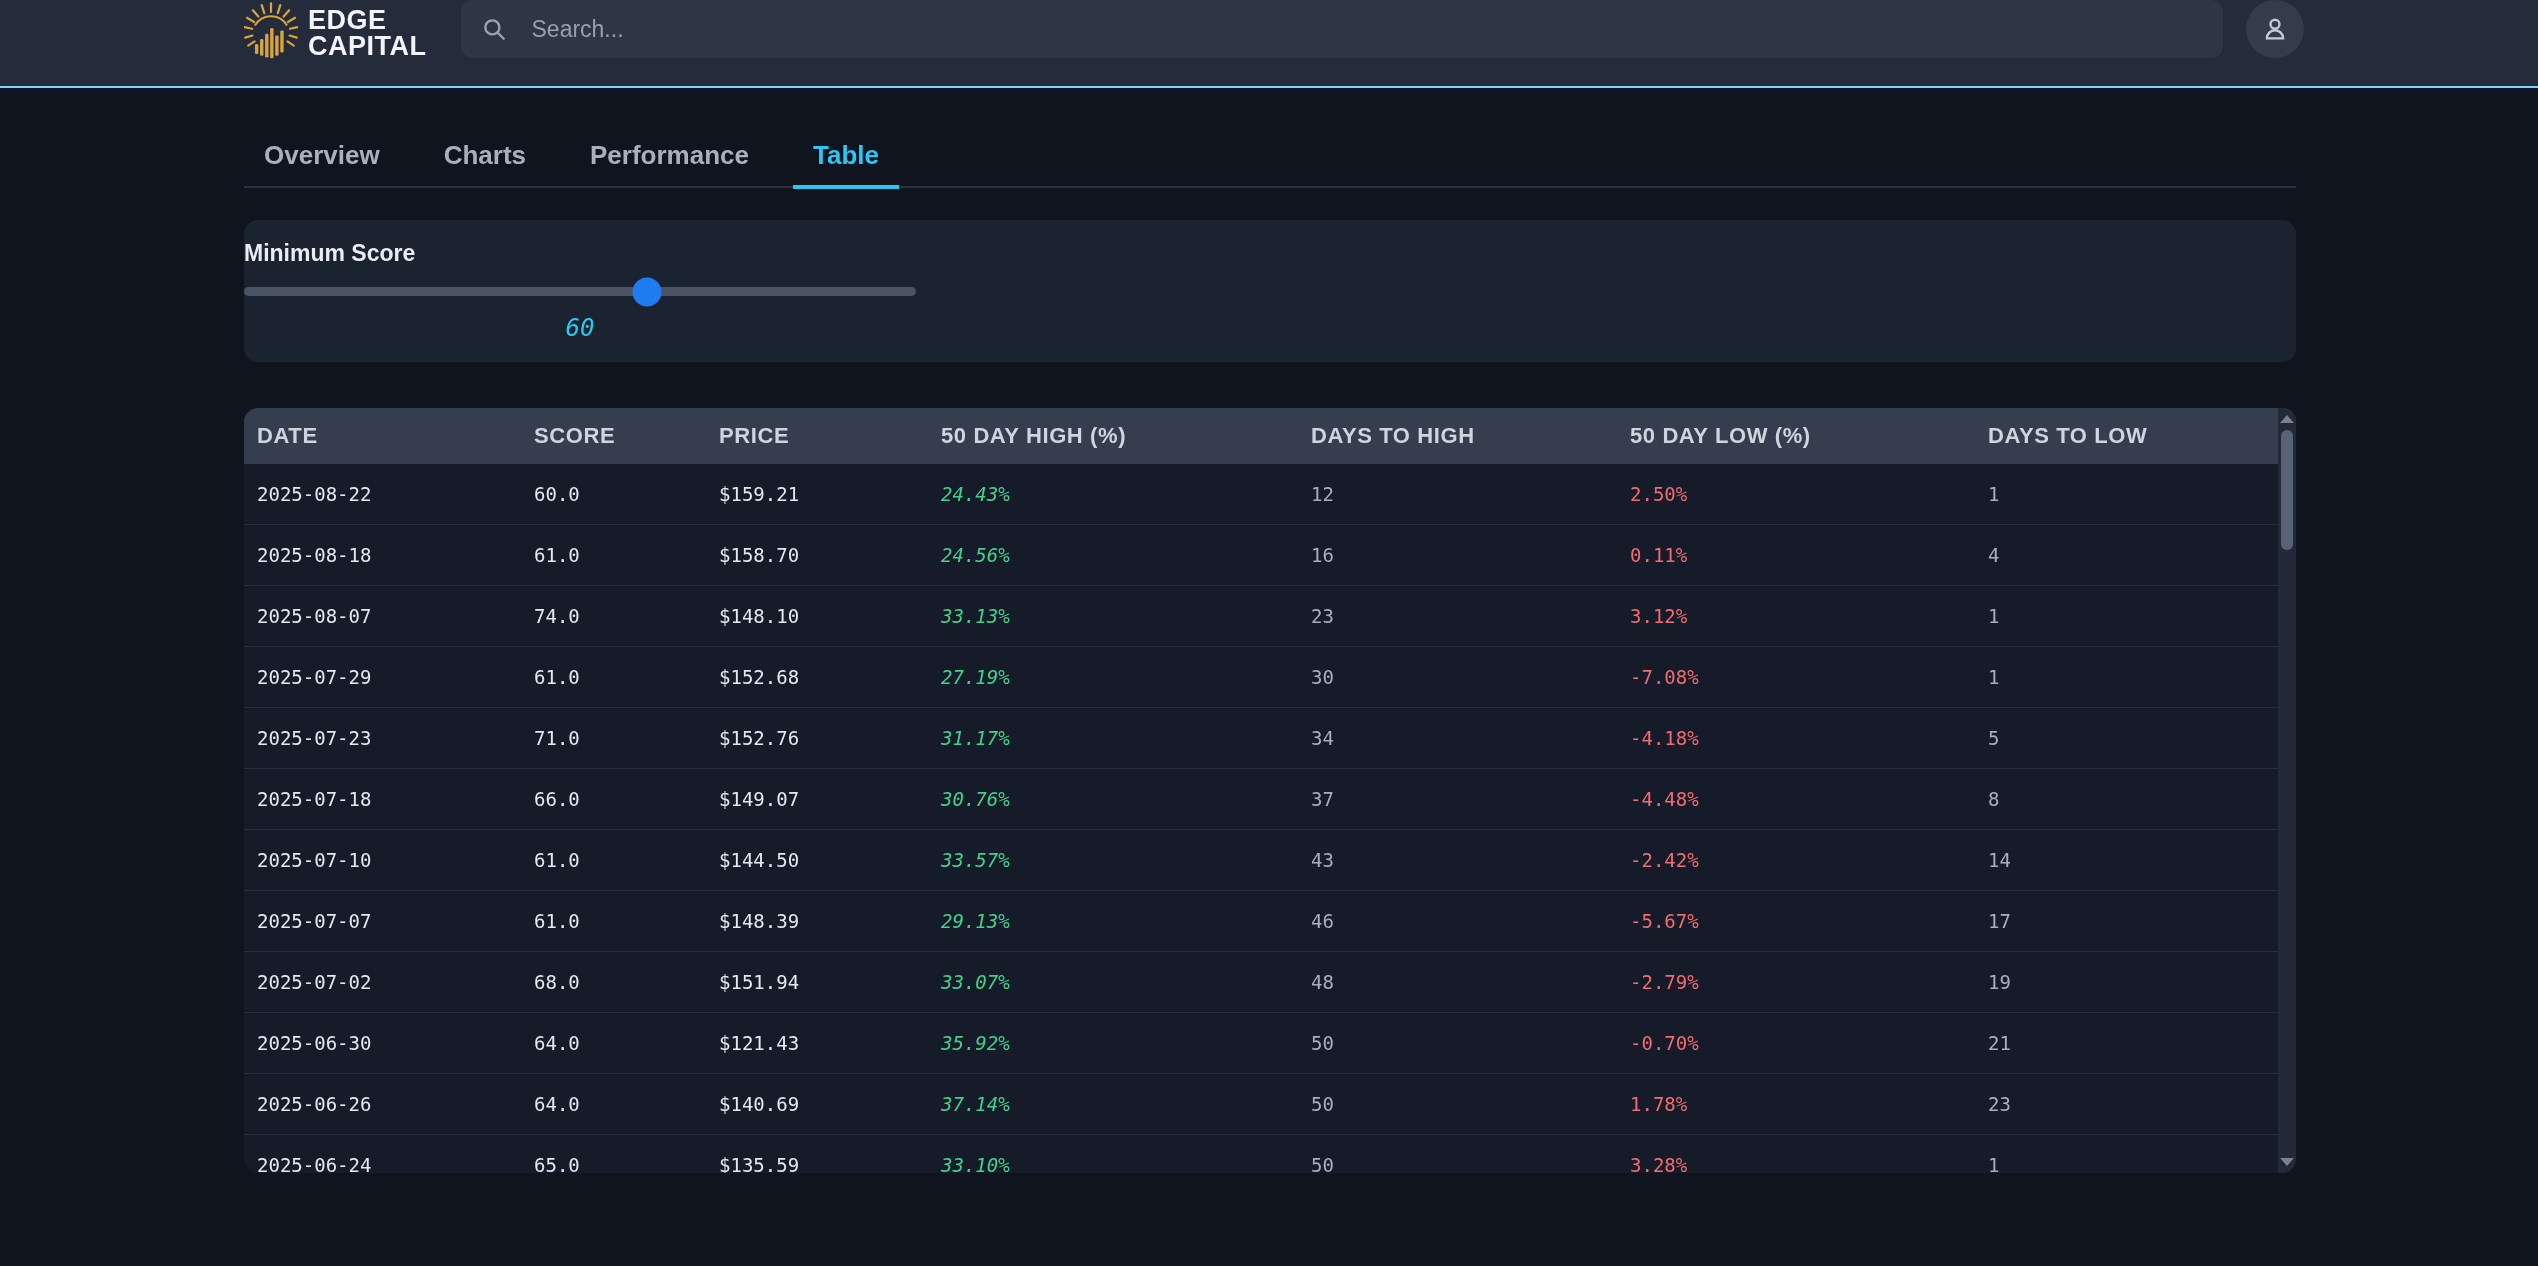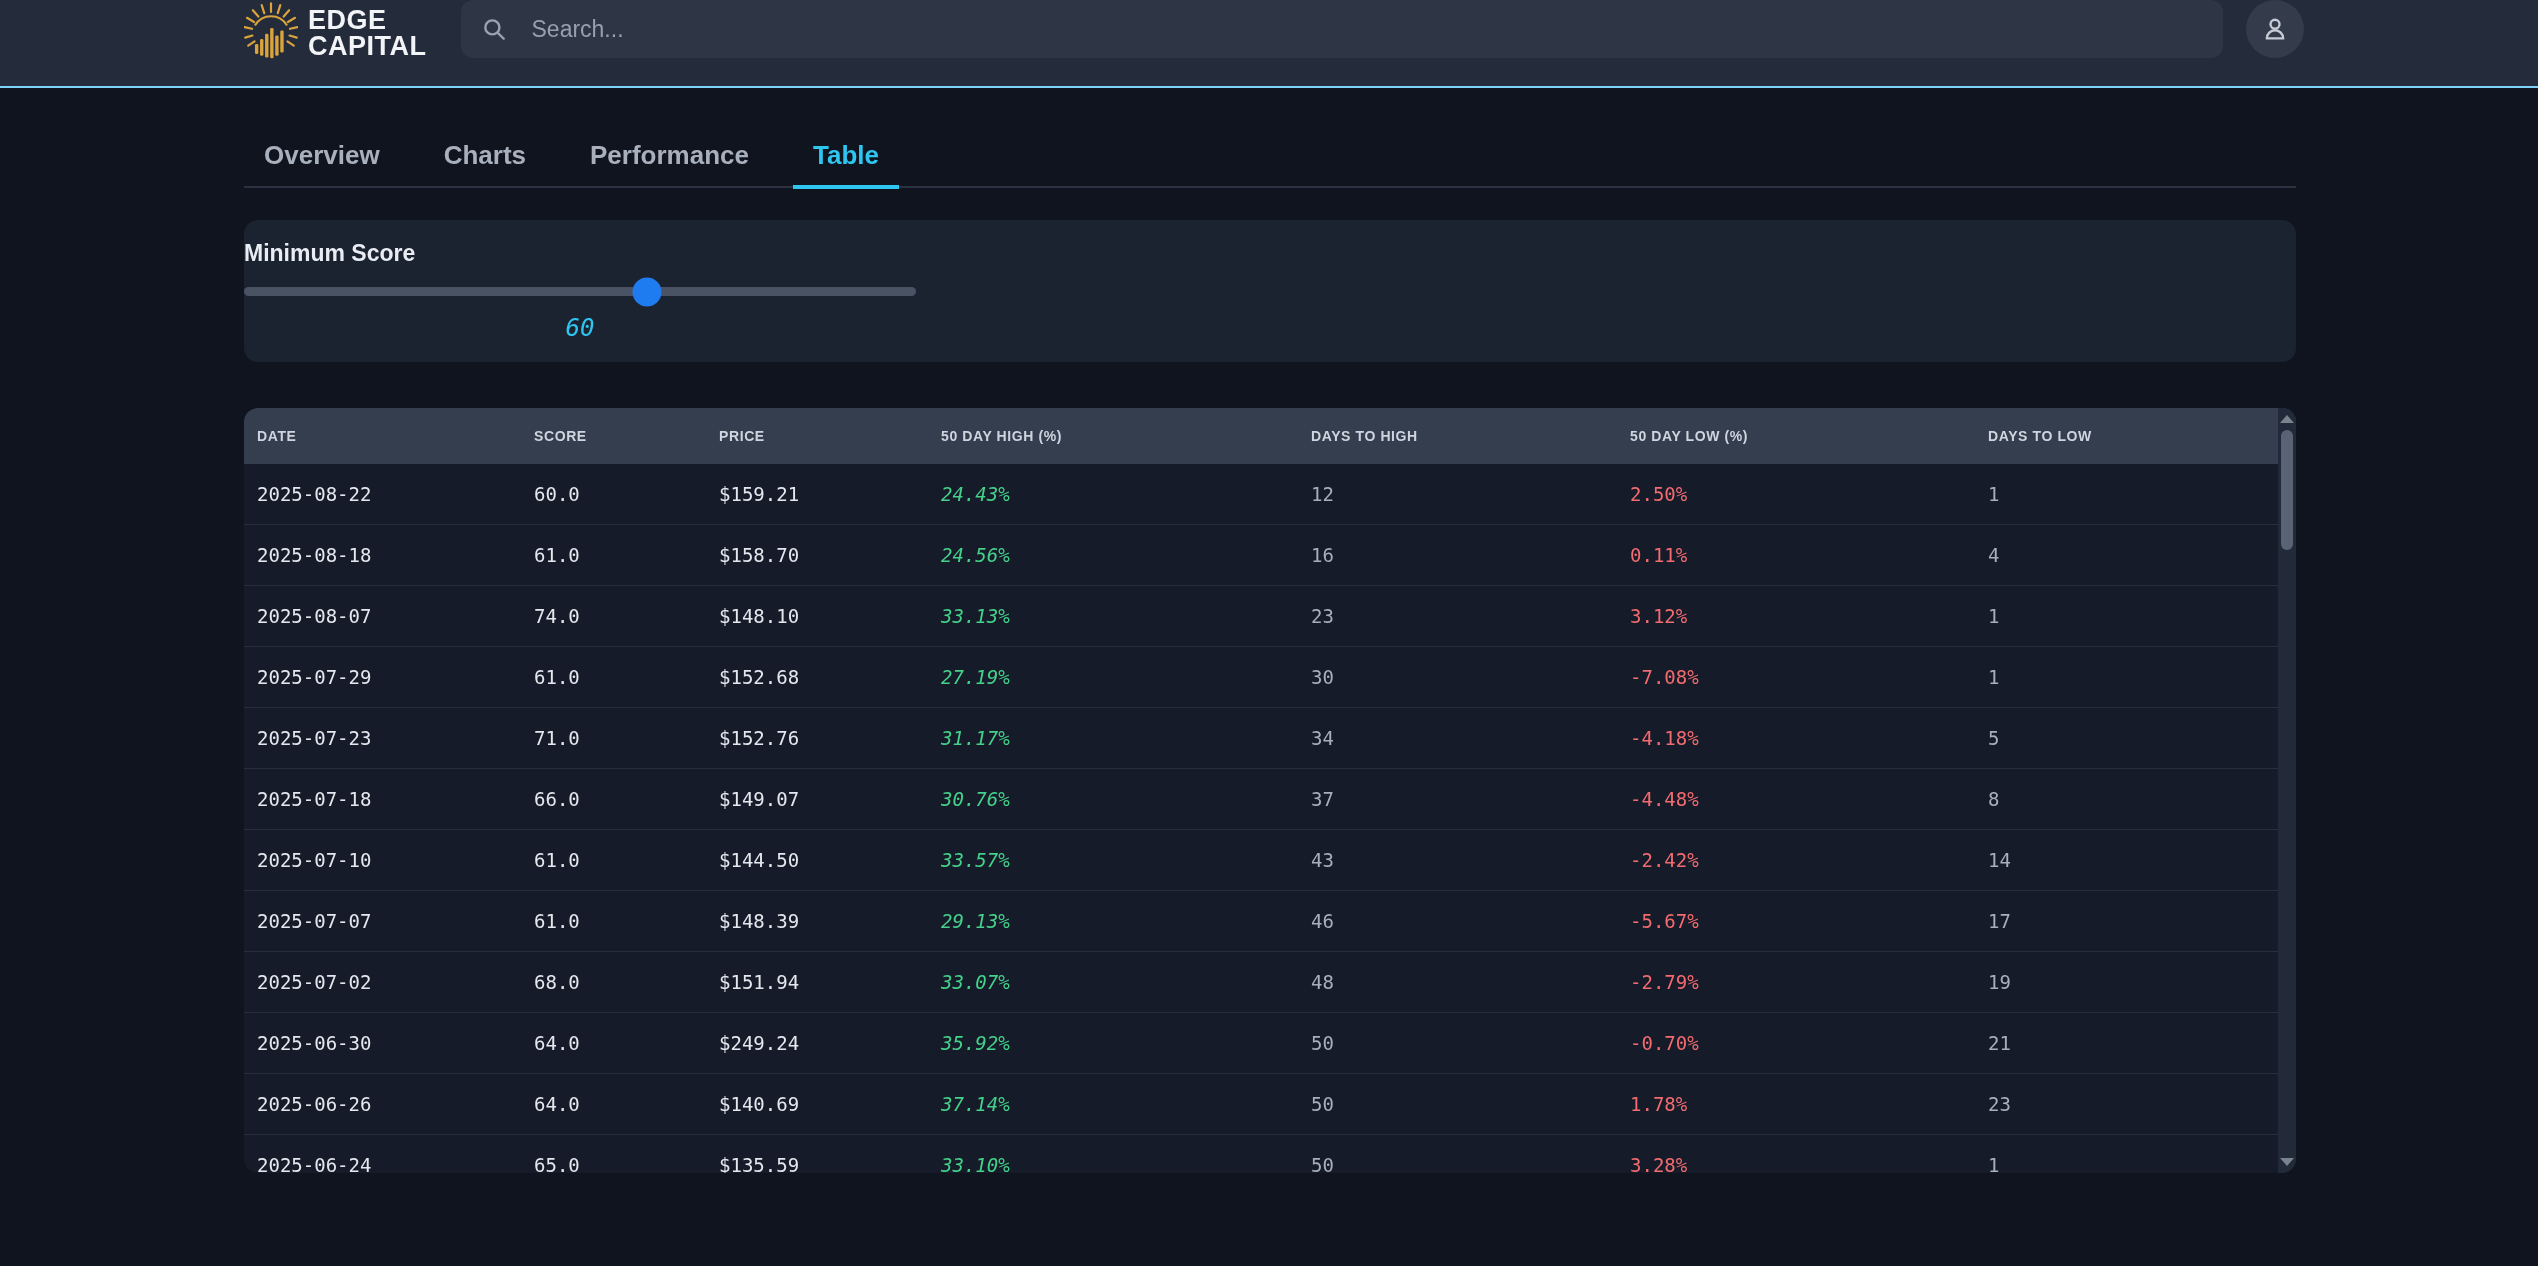--- a/index.html
+++ b/index.html
@@ -45,21 +45,21 @@
                 border-radius:50%;transform:translate(-50%,-50%);cursor:grab;}
   .slider-value{text-align:center;margin-top:18px;font-family:"DejaVu Sans Mono",monospace;
                 font-size:24px;color:var(--accent-cyan);font-style:italic;}
 
   
   .table-card{margin-top:46px;height:765px;background:var(--table-bg);border-radius:14px;
               overflow:hidden;position:relative;}
   .grid-row{display:grid;grid-template-columns:277px 185px 222px 370px 319px 358px auto;
             padding-left:13px;align-items:center;}
   .thead{height:56px;background:var(--thead-bg);}
-  .th{font-size:14px;font-weight:700;color:var(--text-head);letter-spacing:.6px;text-transform:uppercase;}
+  .th{font-size:22px;font-weight:700;color:var(--text-head);letter-spacing:.6px;text-transform:uppercase;}
   .trow{height:61px;border-bottom:1px solid var(--divider);}
   .cell{font-family:"DejaVu Sans Mono",monospace;font-size:19px;color:var(--text-main);}
   .cell.dim{color:var(--text-dim);}
   .cell.green{color:var(--positive-green);font-style:italic;}
   .cell.red{color:var(--negative-red);}
 
   
   .scrollbar{position:absolute;top:0;right:0;width:18px;height:100%;background:var(--sb-track);}
   .sb-arrow{position:absolute;left:50%;transform:translateX(-50%);width:0;height:0;
             border-left:7px solid transparent;border-right:7px solid transparent;cursor:pointer;}
@@ -236,21 +236,21 @@
           <div class="cell">68.0</div>
           <div class="cell">$151.94</div>
           <div class="cell green">33.07%</div>
           <div class="cell dim">48</div>
           <div class="cell red">-2.79%</div>
           <div class="cell dim">19</div>
         </div>
         <div class="grid-row trow">
           <div class="cell">2025-06-30</div>
           <div class="cell">64.0</div>
-          <div class="cell">$249.24</div>
+          <div class="cell">$121.43</div>
           <div class="cell green">35.92%</div>
           <div class="cell dim">50</div>
           <div class="cell red">-0.70%</div>
           <div class="cell dim">21</div>
         </div>
         <div class="grid-row trow">
           <div class="cell">2025-06-26</div>
           <div class="cell">64.0</div>
           <div class="cell">$140.69</div>
           <div class="cell green">37.14%</div>

